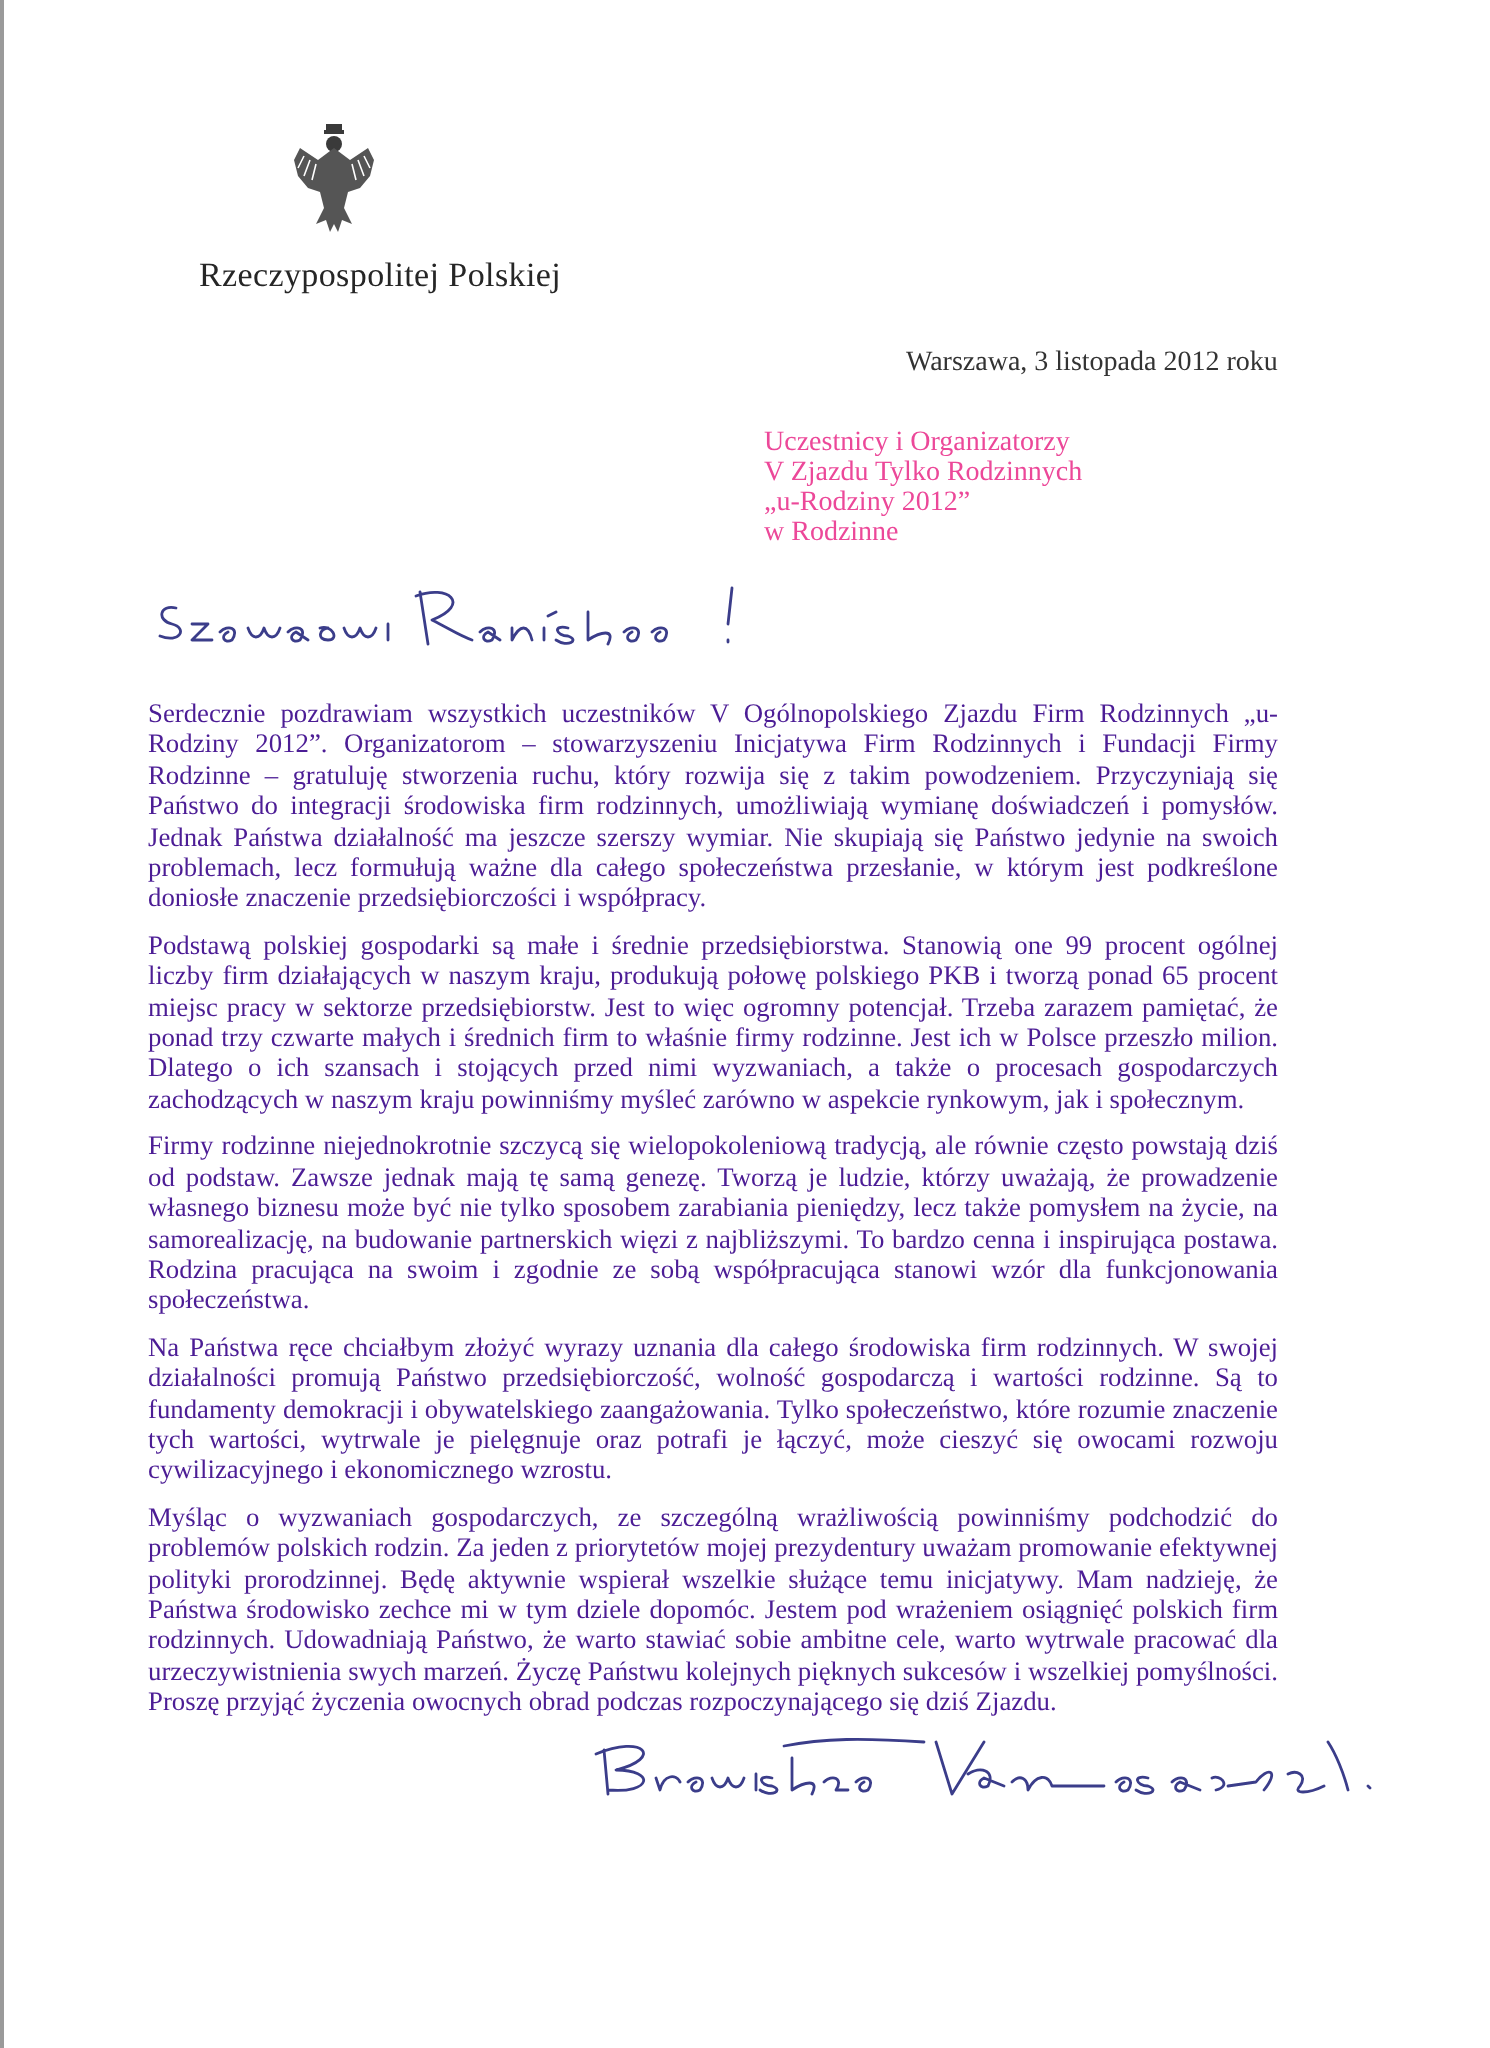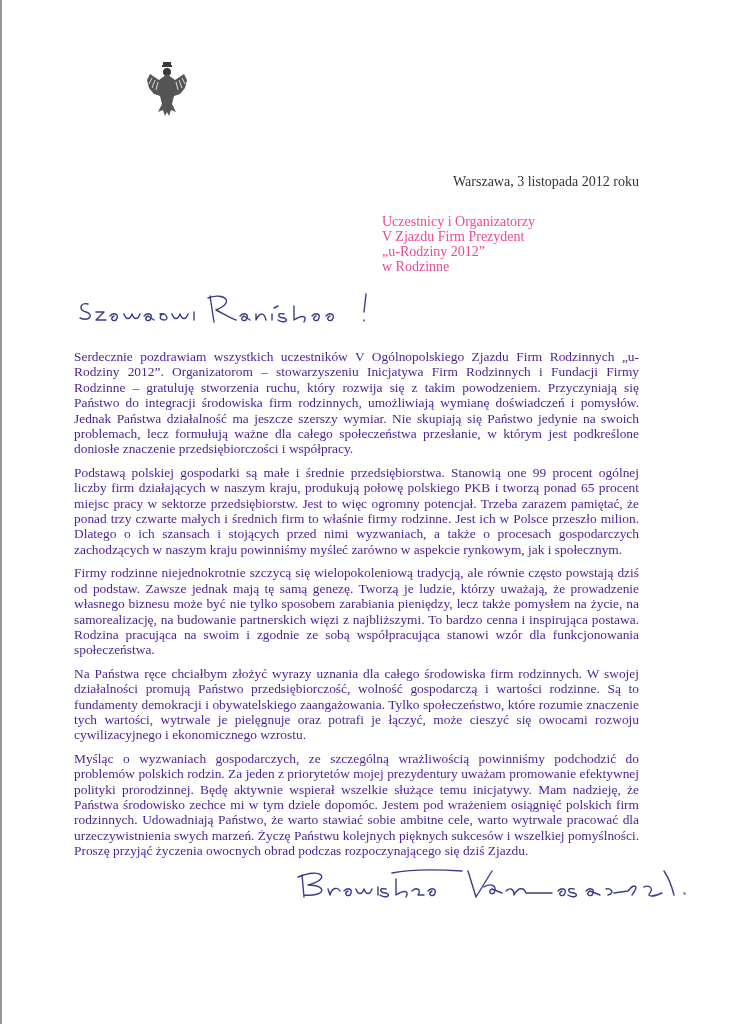--- a/index.html
+++ b/index.html
@@ -29,27 +29,28 @@
   <g fill="#3a3a3a">
     <rect x="17" y="0" width="8" height="4"></rect>
     <rect x="16" y="3" width="10" height="2"></rect>
     <circle cx="21" cy="10" r="4"></circle>
     <path d="M21 12 L13 18 L4 12 L1 18 L3 26 L8 32 L14 34 L16 42 L12 50 L17 48 L19 54 L21 50 L23 54 L25 48 L30 50 L26 42 L28 34 L34 32 L39 26 L41 18 L38 12 L29 18 Z" fill="#555"></path>
     <path d="M6 16 L3 22 M9 18 L6 26 M12 20 L10 28 M36 16 L39 22 M33 18 L36 26 M30 20 L32 28" stroke="#fff" stroke-width="0.8"></path>
   </g>
 </svg>
 
 <div class="org">
+  <div>Rzeczypospolitej Polskiej</div>
 </div>
 
 <div class="date">Warszawa, 3 listopada 2012 roku</div>
 
 <div class="addressee">
   <div>Uczestnicy i Organizatorzy</div>
-  <div>V Zjazdu Firm Prezydent</div>
+  <div>V Zjazdu Tylko Rodzinnych</div>
   <div>„u-Rodziny 2012”</div>
   <div>w Rodzinne</div>
 </div>
 
 <svg class="salutation" viewBox="0 0 320 50">
   <title>Szanowni Państwo !</title>
   <path class="ink" d="M14 22 C6 20 4 28 12 30 C20 32 16 40 6 36 M22 30 L30 30 L22 38 L32 38 M36 34 C40 30 46 32 42 38 C38 40 36 36 40 34 M50 32 C52 38 56 38 58 32 C60 38 64 38 66 32 M70 34 C74 30 80 32 76 38 C72 40 70 36 74 34 L80 38 M86 32 C92 30 96 38 90 38 C84 38 86 32 90 32 M98 32 C100 38 104 38 106 32 C108 38 112 38 114 32 M120 30 L120 38"></path>
   <path class="ink" d="M136 14 L140 40 M134 16 C150 10 162 20 142 28 C150 32 156 36 162 38 M166 34 C170 30 176 32 172 38 C168 40 166 36 170 34 L176 38 M182 32 L182 38 C186 30 190 30 192 38 M198 32 L198 38 M200 26 L204 24 M210 32 C202 30 204 36 210 36 C216 38 210 42 204 38 M220 24 L220 38 C226 34 234 32 230 40 M238 34 C242 30 248 32 244 38 C240 40 238 36 242 34 M252 34 C256 30 262 32 258 38 C254 40 252 36 256 34"></path>
   <path class="ink" d="M292 12 L290 30 M290 38 L290 39"></path>
 </svg>

